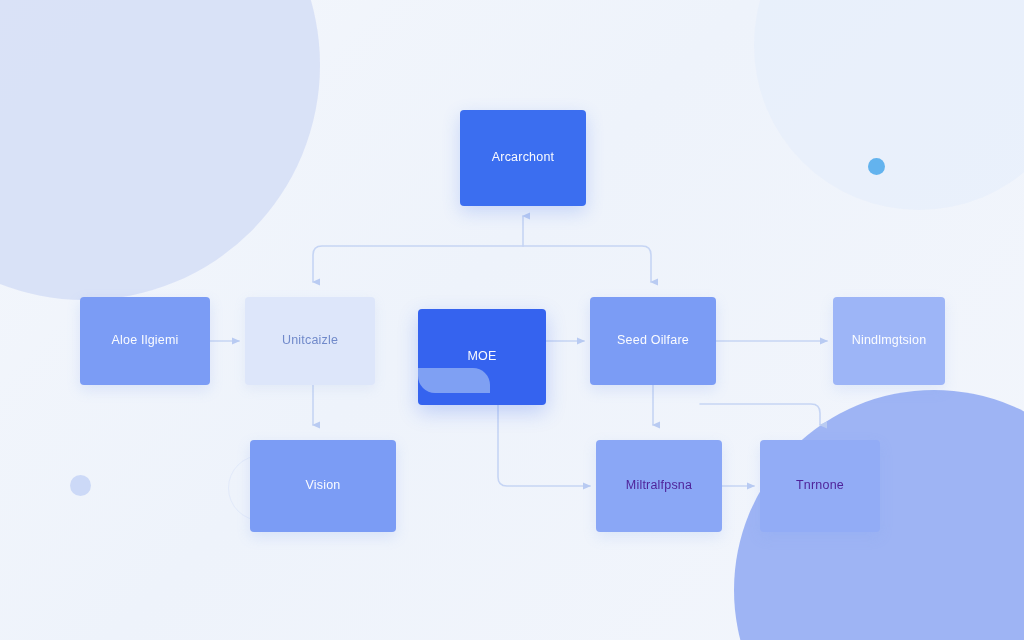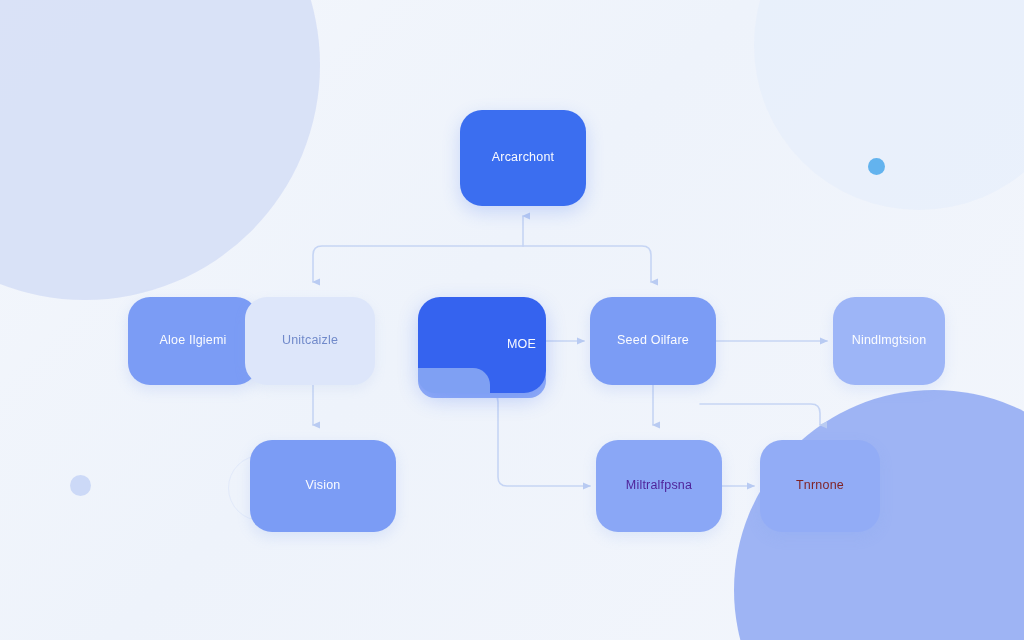--- a/index.html
+++ b/index.html
@@ -88,21 +88,21 @@
   }
 
   
   .node {
     position: absolute;
     box-sizing: border-box;
     display: flex;
     align-items: center;
     justify-content: center;
     text-align: center;
-    border-radius: 22px;
+    border-radius: 4px;
     font-size: 12.5px;
     letter-spacing: 0.2px;
     line-height: 1.25;
     padding: 4px 10px;
     color: #ffffff;
     user-select: none;
   }
   .node-label {
     display: block;
     opacity: 0.97;
@@ -164,31 +164,31 @@
   </svg>
 
   <div class="ghost-card" style="left:418px; top:362px; width:128px; height:36px;"></div>
 
   <div class="node" style="left:460px; top:110px; width:126px; height:96px; background:#3b6ef0; color:#ffffff;
               box-shadow:0 6px 18px rgba(59,110,240,0.22);">
     <span class="node-label">Arcarchont</span>
   </div>
 
   <div class="node" style="left:80px; top:297px; width:130px; height:88px; background:#7b9cf5; color:#ffffff;
-              box-shadow:0 5px 14px rgba(110,150,240,0.18);margin-left:48px;">
+              box-shadow:0 5px 14px rgba(110,150,240,0.18);">
     <span class="node-label">Aloe Ilgiemi</span>
   </div>
 
   <div class="node" style="left:245px; top:297px; width:130px; height:88px; background:#dde6fa; color:#6d87c9;
               box-shadow:0 4px 12px rgba(150,175,230,0.14);align-items:center;">
     <span class="node-label">Unitcaizle</span>
   </div>
 
-  <div class="node" style="left:418px; top:297px; width:128px; height:96px; background:#3563ef; color:#ffffff;
-              box-shadow:0 7px 20px rgba(53,99,239,0.26);justify-content:flex-end;">
+  <div class="node" style="left:418px; top:309px; width:128px; height:96px; background:#3563ef; color:#ffffff;
+              box-shadow:0 7px 20px rgba(53,99,239,0.26);">
     <span class="node-label">MOE</span>
   </div>
 
   <div style="position:absolute; left:418px; top:368px; width:72px; height:25px;
               background:#7fa0f3; border-radius:0 17px 0 17px;"></div>
 
   <div class="node" style="left:590px; top:297px; width:126px; height:88px; background:#7b9cf5; color:#ffffff;
               box-shadow:0 5px 14px rgba(110,150,240,0.18);">
     <span class="node-label">Seed Oilfare</span>
   </div>
@@ -201,18 +201,18 @@
   <div class="node" style="left:250px; top:440px; width:146px; height:92px; background:#7b9cf5; color:#ffffff;
               box-shadow:0 5px 14px rgba(110,150,240,0.18);">
     <span class="node-label">Vision</span>
   </div>
 
   <div class="node" style="left:596px; top:440px; width:126px; height:92px; background:#8aa7f6; color:#4c1d95;
               box-shadow:0 5px 14px rgba(120,158,240,0.17);">
     <span class="node-label">Miltralfpsna</span>
   </div>
 
-  <div class="node" style="left:760px; top:440px; width:120px; height:92px; background:#92acf6; color:#7f1d1d;
+  <div class="node" style="left:760px; top:440px; width:120px; height:92px; background:#92acf6; color:#4c1d95;
               box-shadow:0 5px 14px rgba(125,160,240,0.16);">
     <span class="node-label">Tnrnone</span>
   </div>
 
 </div>
 
 </body></html>

